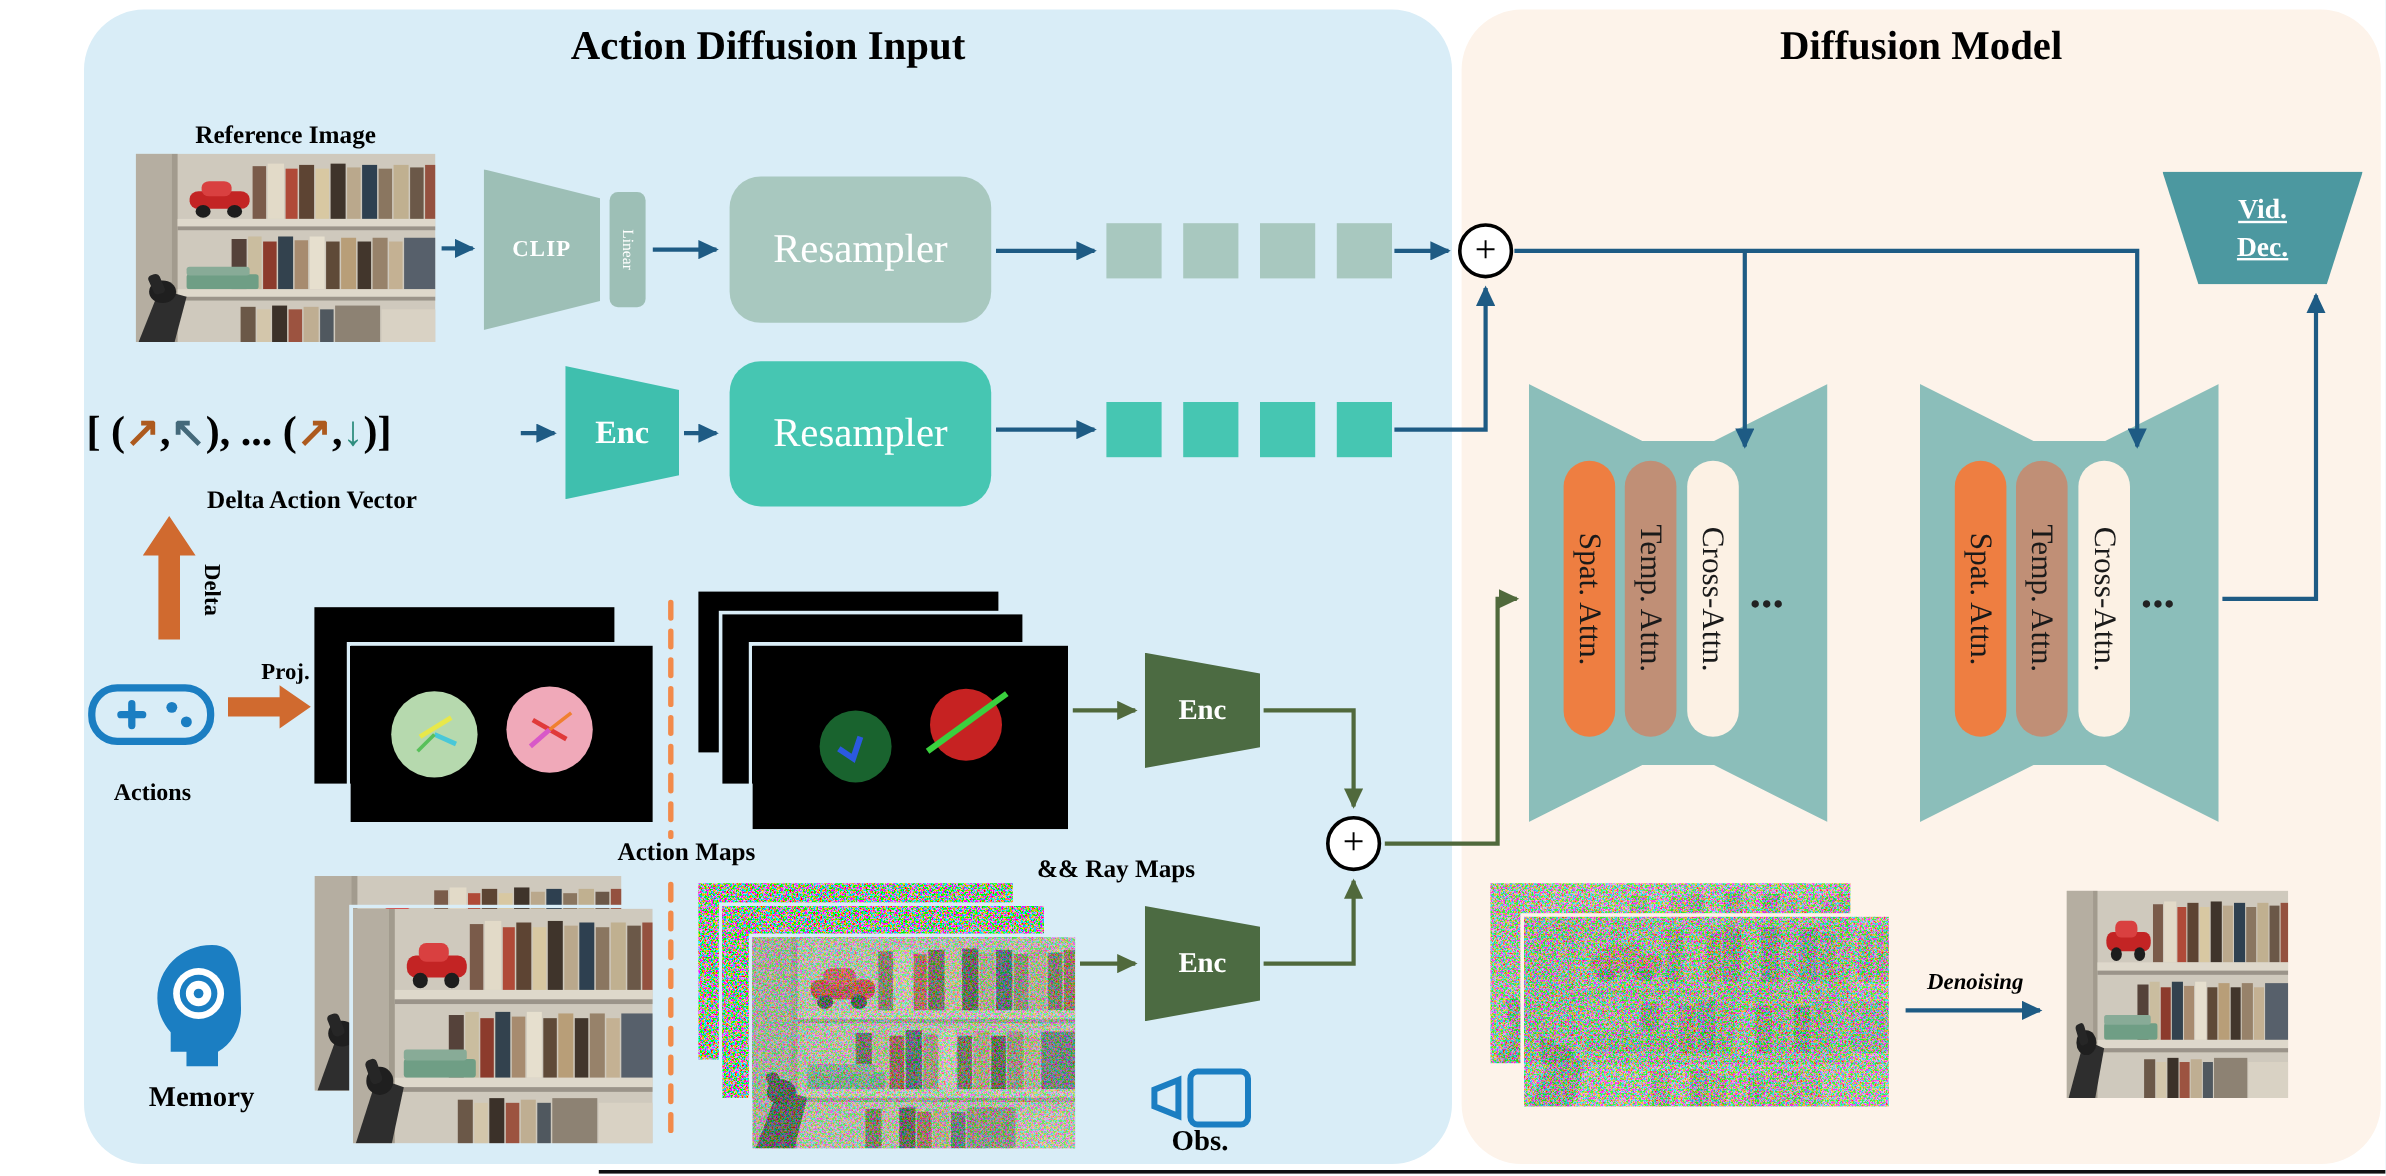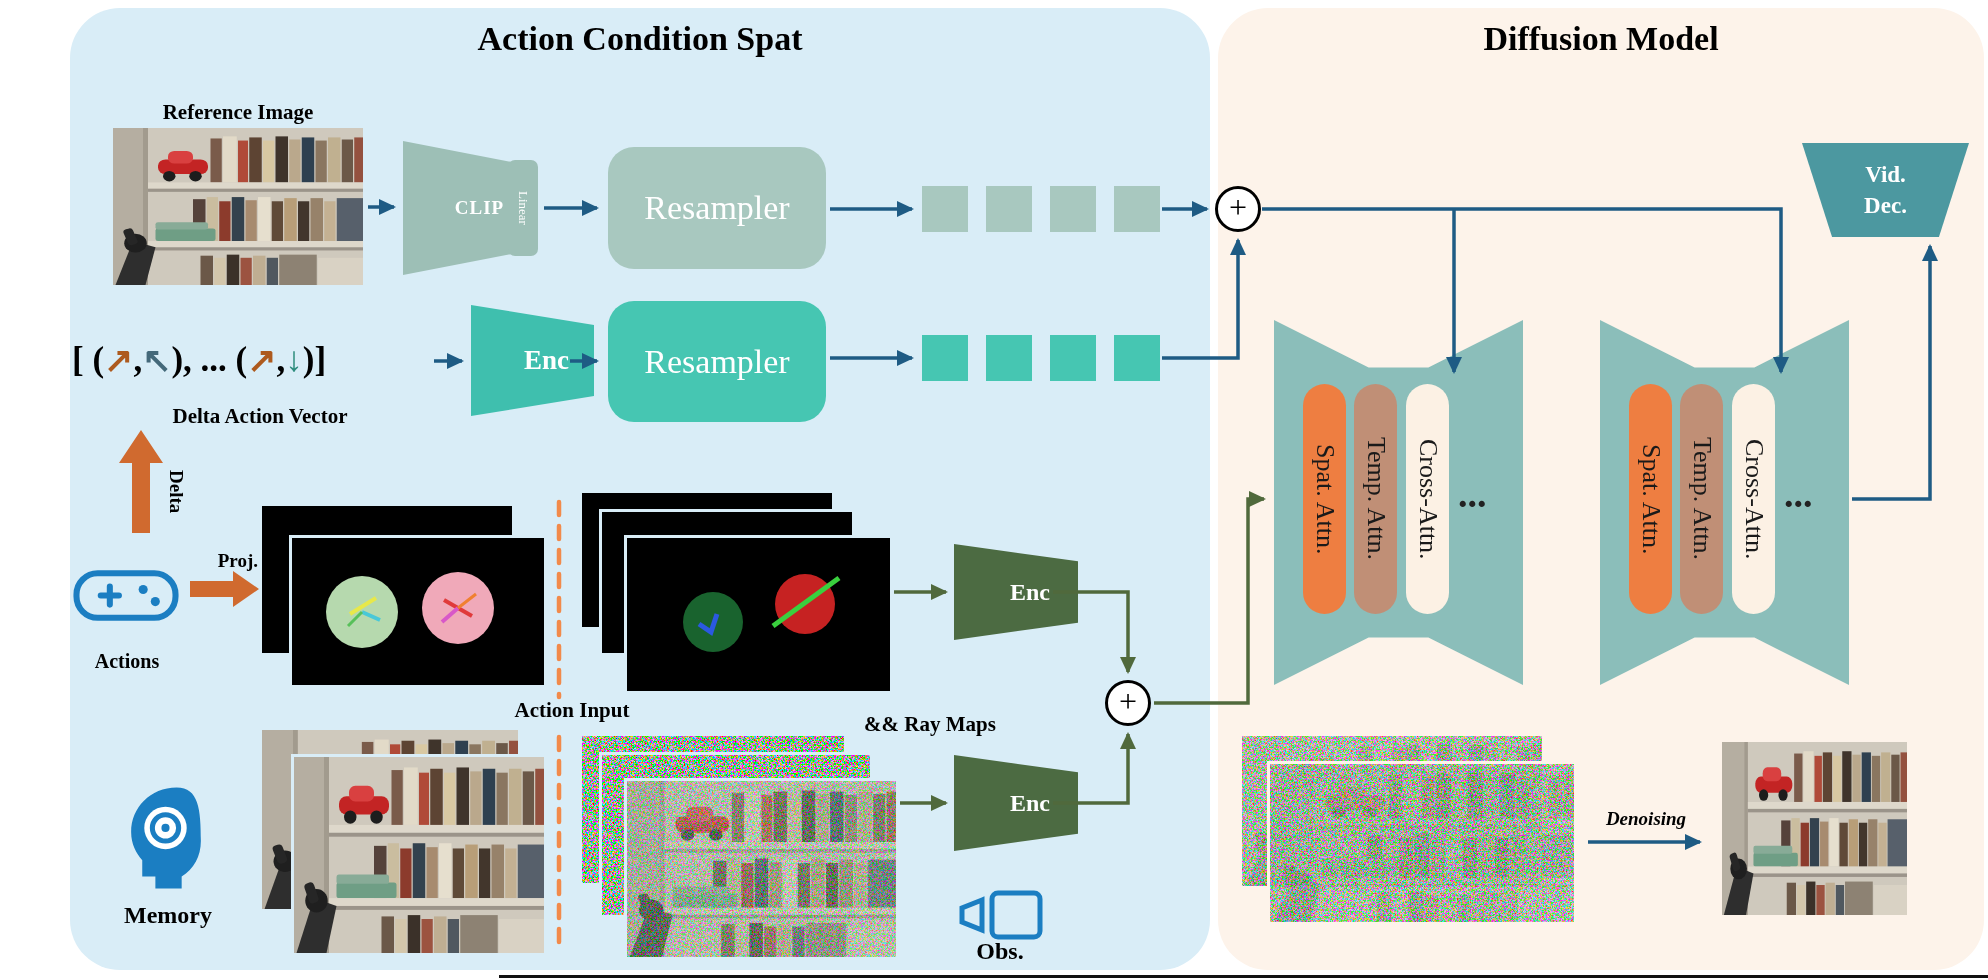--- a/index.html
+++ b/index.html
@@ -3,21 +3,21 @@
 <meta charset="utf-8">
 <style>
   html,body { margin:0; padding:0; }
   body { width:1988px; height:980px; position:relative; background:#ffffff; font-family:"Liberation Serif", serif; overflow:hidden; }
   .panel { position:absolute; border-radius:50px; z-index:0; }
   #left-panel { left:70px; top:8px; width:1140px; height:962px; background:#d9edf7; }
   #right-panel { left:1218px; top:8px; width:766px; height:962px; background:#fdf3ea; }
   .label { position:absolute; font-weight:bold; color:#000; text-align:center; z-index:4; }
   .panel-title { font-size:34px; }
   .block { position:absolute; display:flex; align-items:center; justify-content:center; color:#fff; z-index:3; }
-  .trap-r { clip-path: polygon(0 0, 100% 18%, 100% 82%, 0 100%); padding-left: 28px; }
+  .trap-r { clip-path: polygon(0 0, 100% 18%, 100% 82%, 0 100%); }
   .sq { position:absolute; z-index:3; width:46px; height:46px; }
   .plus-circle { position:absolute; width:46px; height:46px; background:#fff; border:3px solid #000; border-radius:50%; display:flex; align-items:center; justify-content:center; font-size:32px; z-index:6; color:#000; padding-bottom:3px; box-sizing:border-box; }
   .img-frame { position:absolute; }
   .img-frame svg { width:100%; height:100%; display:block; }
   .black-frame { position:absolute; background:#000; }
   .sep-blue { box-shadow: 0 0 0 3px #d9edf7; }
   .sep-cream { box-shadow: 0 0 0 3px #fdf3ea; }
   .vert { writing-mode: vertical-rl; text-orientation: mixed; }
   .hourglass { position:absolute; background:#8bbeba; clip-path: polygon(0 0, 38% 13%, 62% 13%, 100% 0, 100% 100%, 62% 87%, 38% 87%, 0 100%); z-index:2; }
   .pill { position:absolute; width:43px; height:230px; border-radius:22px; display:flex; align-items:center; justify-content:center; z-index:3; }
@@ -89,21 +89,21 @@
       <path d="M2 150 L16 108 L34 114 L26 150 Z" fill="#2e2e2e"></path>
         <circle cx="18" cy="110" r="9" fill="#1f1f1f"></circle>
         <rect x="10" y="96" width="8" height="16" rx="3" fill="#262626" transform="rotate(-20 14 104)"></rect>
     </symbol>
   </defs>
 </svg>
 
 <div id="left-panel" class="panel"></div>
 <div id="right-panel" class="panel"></div>
 
-<div class="label panel-title" style="left:70px; top:20px; width:1140px;">Action Condition Spat</div>
+<div class="label panel-title" style="left:70px; top:20px; width:1140px;">Action Diffusion Input</div>
 <div class="label panel-title" style="left:1218px; top:20px; width:766px;">Diffusion Model</div>
 
 <div class="label" style="left:113px; top:100px; width:250px; font-size:21px;text-align:center;">Reference Image</div>
 <div class="img-frame" style="left:113px; top:128px; width:250px; height:157px; z-index:3;">
   <svg preserveAspectRatio="none">
       <use href="#bookshelf"></use>
     </svg>
 </div>
 
 <div class="block trap-r" style="left:403px; top:141px; width:97px; height:134px; background:#9dbfb6;">
@@ -162,21 +162,21 @@
     <circle cx="70" cy="74" r="36" fill="#b6d9ae"></circle>
     <line x1="58" y1="76" x2="84" y2="60" stroke="#e8e84a" stroke-width="4"></line>
     <line x1="70" y1="74" x2="88" y2="82" stroke="#49c8d8" stroke-width="4"></line>
     <line x1="70" y1="74" x2="56" y2="88" stroke="#58c05a" stroke-width="3"></line>
     <circle cx="166" cy="70" r="36" fill="#f0a9b9"></circle>
     <line x1="152" y1="62" x2="180" y2="78" stroke="#e03a3a" stroke-width="4"></line>
     <line x1="166" y1="70" x2="150" y2="84" stroke="#d858c8" stroke-width="4"></line>
     <line x1="166" y1="70" x2="184" y2="56" stroke="#f08030" stroke-width="3"></line>
   </svg>
 </div>
-<div class="label" style="left:452px; top:698px; width:240px; font-size:21px;">Action Input</div>
+<div class="label" style="left:452px; top:698px; width:240px; font-size:21px;">Action Maps</div>
 
 <div class="black-frame sep-blue" style="left:582px; top:493px; width:250px; height:134px; z-index:2;"></div>
 <div class="black-frame sep-blue" style="left:602px; top:512px; width:250px; height:141px; z-index:3;"></div>
 <div class="img-frame sep-blue" style="left:627px; top:538px; width:263px; height:153px; z-index:4;">
   <svg viewBox="0 0 263 153" preserveAspectRatio="none">
     <rect width="263" height="153" fill="#000"></rect>
     <circle cx="86" cy="84" r="30" fill="#19632e"></circle>
     <polyline points="72,86 84,94 90,76" fill="none" stroke="#2b59e0" stroke-width="5"></polyline>
     <circle cx="178" cy="66" r="30" fill="#c62222"></circle>
     <line x1="146" y1="88" x2="212" y2="40" stroke="#3ad03e" stroke-width="5"></line>
@@ -251,21 +251,21 @@
     <span>Spat. Attn.</span>
   </div>
 <div class="pill" style="left:1680px; top:384px; background:#c08f76;">
     <span>Temp. Attn.</span>
   </div>
 <div class="pill" style="left:1732px; top:384px; background:#fcf1e4;">
     <span>Cross-Attn.</span>
   </div>
 <div class="dots" style="left:1784px; top:472px;">...</div>
 
-<div class="block" style="left:1802px; top:143px; width:167px; height:94px; background:#4c98a0; clip-path:polygon(0 0,100% 0,82% 100%,18% 100%);">
+<div class="block" style="left:1802px; top:143px; width:167px; height:94px; background:#4c98a0; clip-path:polygon(0 0,100% 0,82% 100%,18% 100%);text-decoration:underline;">
   <div style="text-align:center; font-size:23px; font-weight:bold; line-height:1.35;">
     <div>Vid.</div>
     <div>Dec.</div>
   </div>
 </div>
 
 <div class="img-frame sep-cream" style="left:1242px; top:736px; width:300px; height:150px; z-index:2;">
   <svg preserveAspectRatio="none">
       <use href="#bookshelf" opacity="0.55"></use>
       <rect width="100%" height="100%" filter="url(#noisef)" opacity="0.72"></rect>

